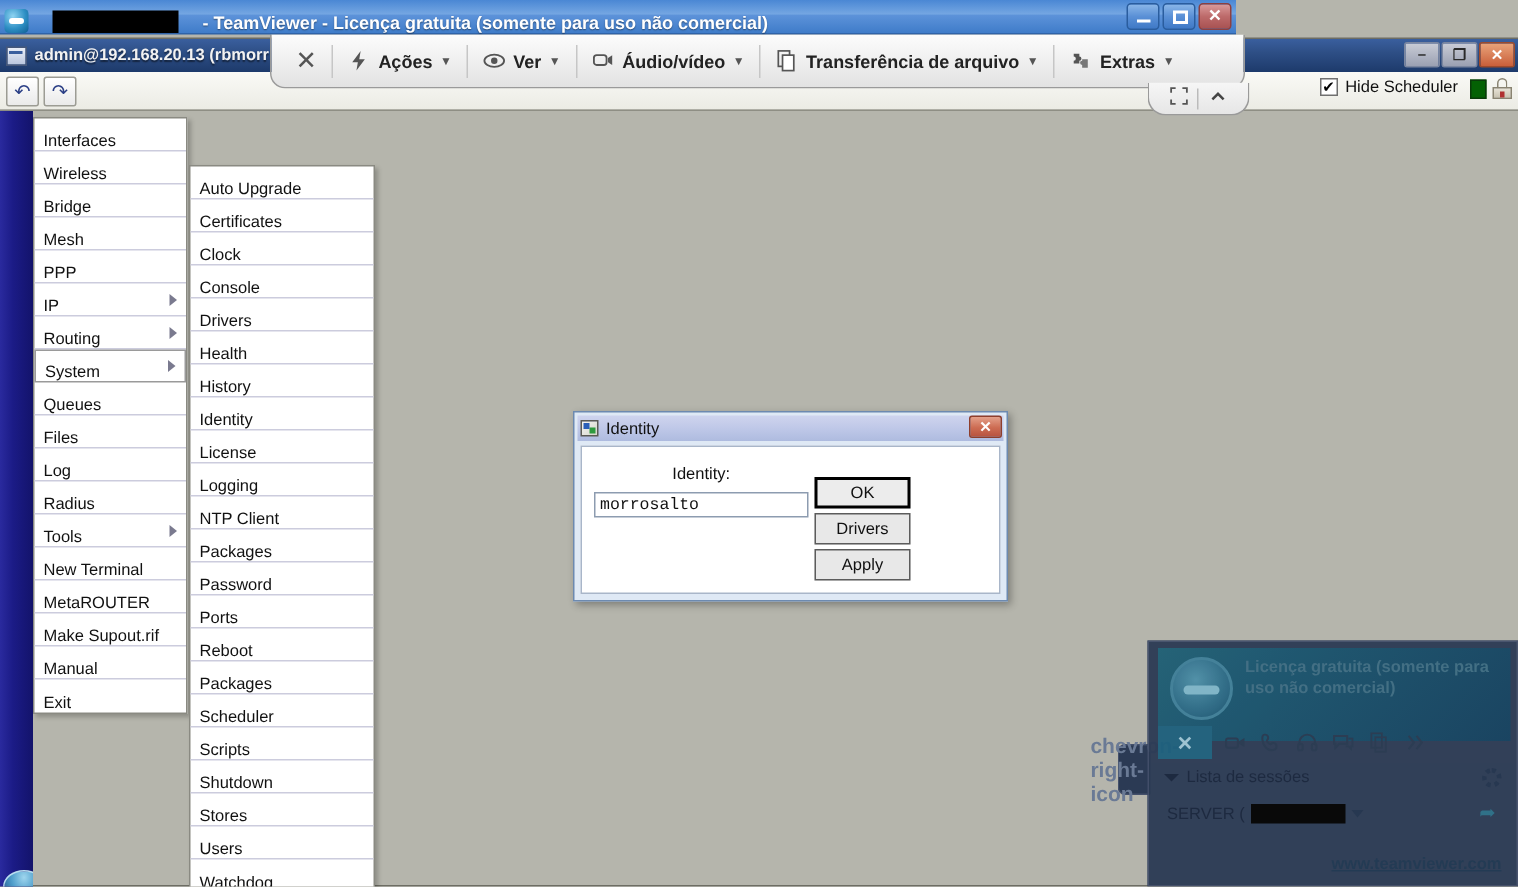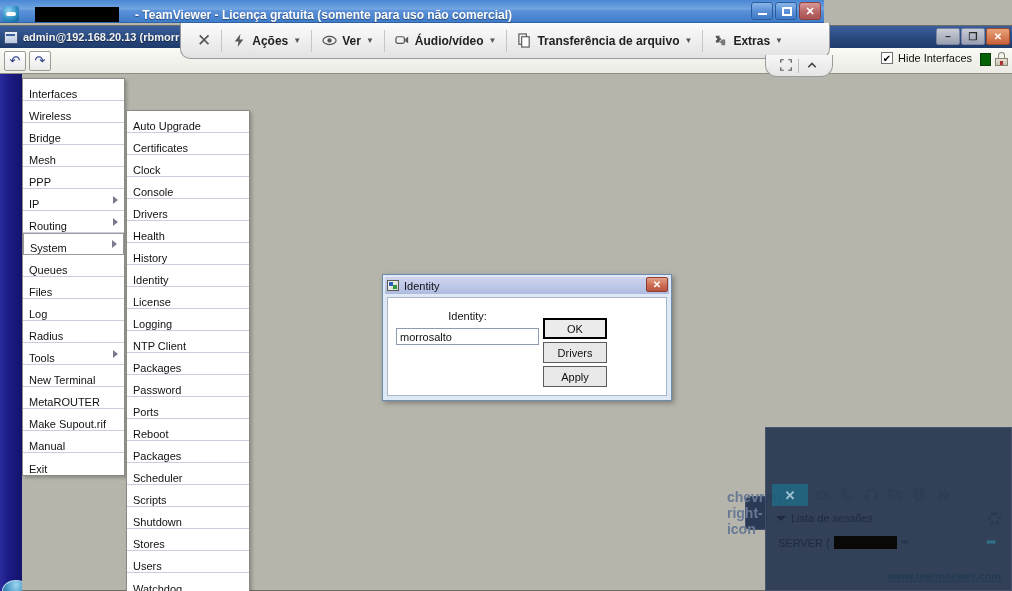--- a/index.html
+++ b/index.html
@@ -198,21 +198,21 @@
   }
   .dlg-body {
     position: absolute; left: 4px; top: 22px; right: 4px; bottom: 4px;
     background: #ffffff; border: 1px solid #a9b6c9;
   }
   .dlg-row { position: absolute; left: 8px; top: 12px; display: flex; align-items: center; gap: 6px; flex-direction: column; }
   .dlg-label { font-size: 11px; color: #111; }
   .dlg-input {
     width: 143px; height: 17px; background: #fff; border: 1px solid #8d9cb0;
     font-size: 11px; color: #111; padding: 0 3px; line-height: 15px;
-    font-family: Liberation Sans, sans-serif;
+    font-family: Liberation Mono, monospace;
   }
   .dlg-btns { position: absolute; right: -68px; top: 8px; display: flex; flex-direction: column; gap: 3px; }
   .dlg-btn {
     width: 64px; height: 21px; background: #e8e8e8; border: 1px solid #5c5c5c;
     font-size: 11px; color: #111; display: flex; align-items: center; justify-content: center;
     cursor: pointer; font-family: "Liberation Sans", sans-serif;
   }
   .dlg-btn.default { border: 2px solid #000; background: #ececec; }
 
   
@@ -319,21 +319,21 @@
         </div>
       </div>
     </div>
 
     <div class="wb-toolbar">
       <div class="wb-tbtn">↶</div>
       <div class="wb-tbtn">↷</div>
 
       <div class="wb-hidepw">
         <span class="wb-check">✔</span>
-        <span>Hide Interfaces</span>
+        <span>Hide Scheduler</span>
       </div>
 
       <div class="wb-statusicons">
         <span class="wb-bars"></span>
         <span class="wb-lock">
           <span class="shk"></span>
             <span class="body"></span>
             <span class="kh"></span>
         </span>
       </div>
@@ -570,20 +570,24 @@
           <div class="dlg-btn">Drivers</div>
           <div class="dlg-btn">Apply</div>
         </div>
       </div>
     </div>
   </div>
 
   <div class="tv-lefttab">chevron-right-icon</div>
 
   <div class="tv-panel">
+    <div class="tv-panel-head">
+      <div class="tv-logo"></div>
+      <div class="tv-lic">Licença gratuita (somente para uso não comercial)</div>
+    </div>
 
     <div class="tv-panel-tabs">
       <div class="tv-x-tab">✕</div>
       <div class="tv-tabicons">
         <span class="tv-ticn">
           <svg width="15" height="14" viewBox="0 0 16 16">
               <rect x="1" y="5" width="9" height="7" rx="1.5" fill="none" stroke="#25374f" stroke-width="1.5"></rect>
               <path d="M11 7l4-2.5v7L11 9z" fill="#25374f"></path>
             </svg>
         </span>

